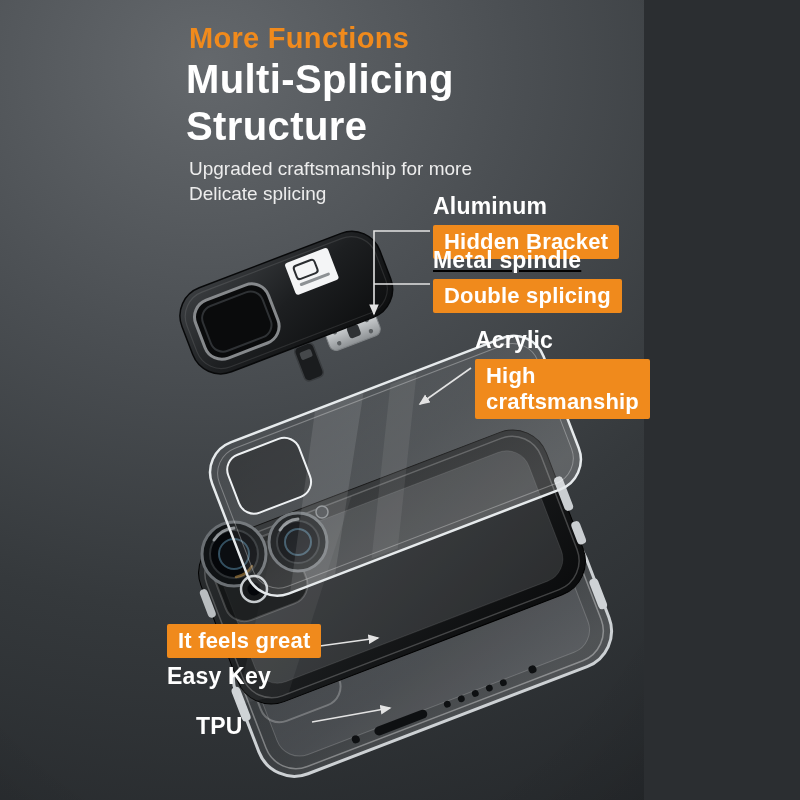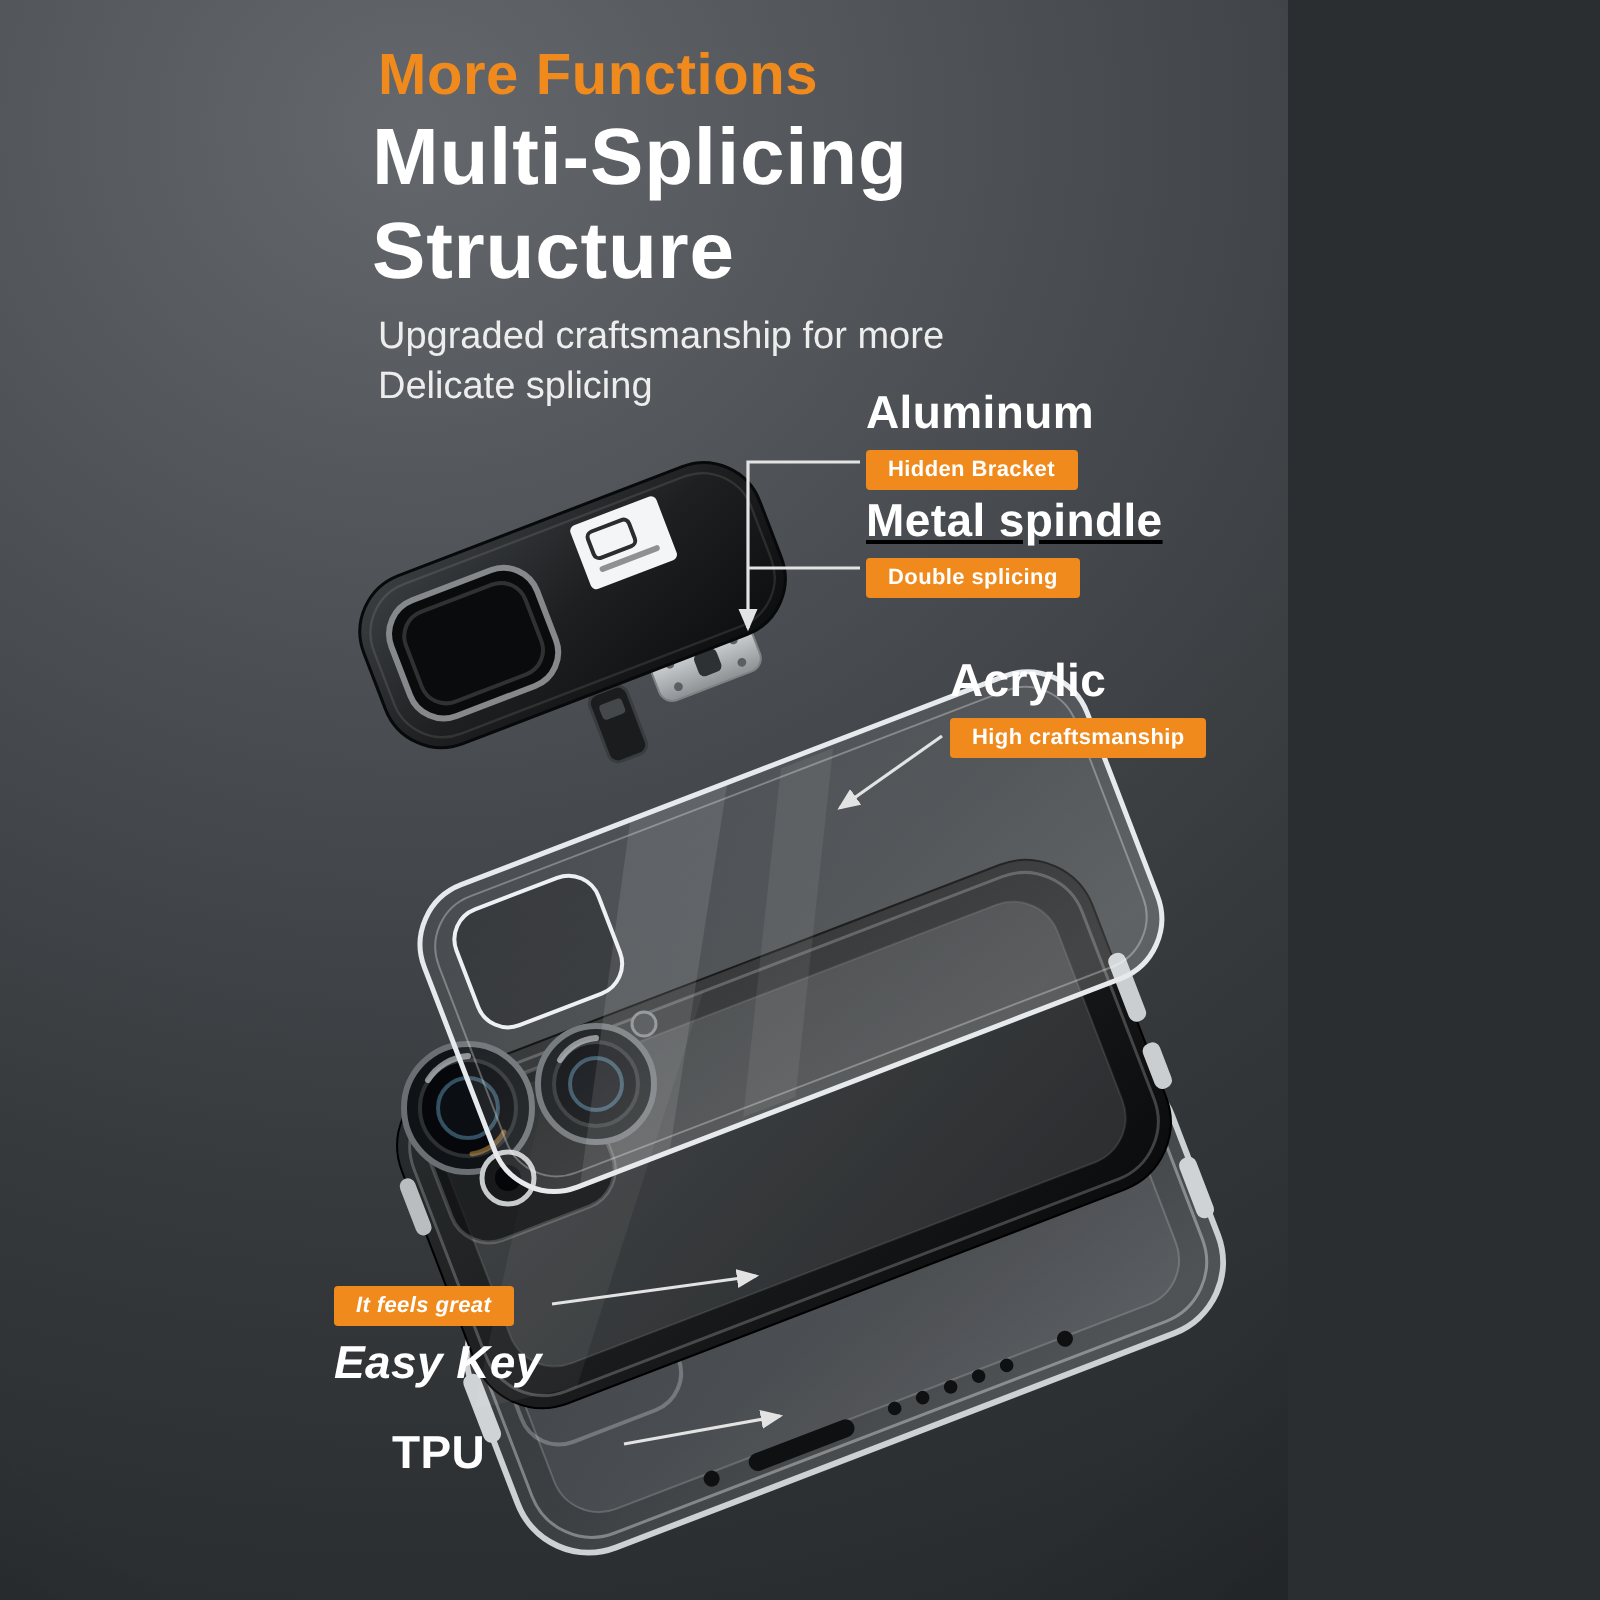--- a/index.html
+++ b/index.html
@@ -27,26 +27,26 @@
   }
   .subtitle{
     position:absolute;left:189px;top:156px;
     font-size:19px;color:#ededed;line-height:1.32;font-weight:400;
   }
   .callout{position:absolute;z-index:5;}
   .c-title{font-size:23px;font-weight:700;color:#ffffff;margin:0 0 5px 0;letter-spacing:0.2px;}
   .c-title.below{margin:5px 0 0 0;}
   .badge{
     display:inline-block;background:#F08A1C;color:#ffffff;
-    font-size:11px;font-weight:700;padding:4px 11px;border-radius:2px;letter-spacing:0.2px;
+    font-size:22px;font-weight:700;padding:4px 11px;border-radius:2px;letter-spacing:0.2px;
   }
   #co-aluminum{left:433px;top:193px;}
   #co-spindle{left:433px;top:247px;text-decoration:underline;}
   #co-acrylic{left:475px;top:327px;}
-  #co-metalkey{left:167px;top:643px;font-style:italic;}
+  #co-metalkey{left:167px;top:624px;}
   #co-tpu{left:196px;top:708px;}
 </style>
 </head>
 <body>
 
 <div class="stage">
 
   <svg class="art" width="800" height="800" viewBox="0 0 800 800">
     <defs>
       <linearGradient id="gDeck" x1="0" y1="0" x2="1" y2="1">

